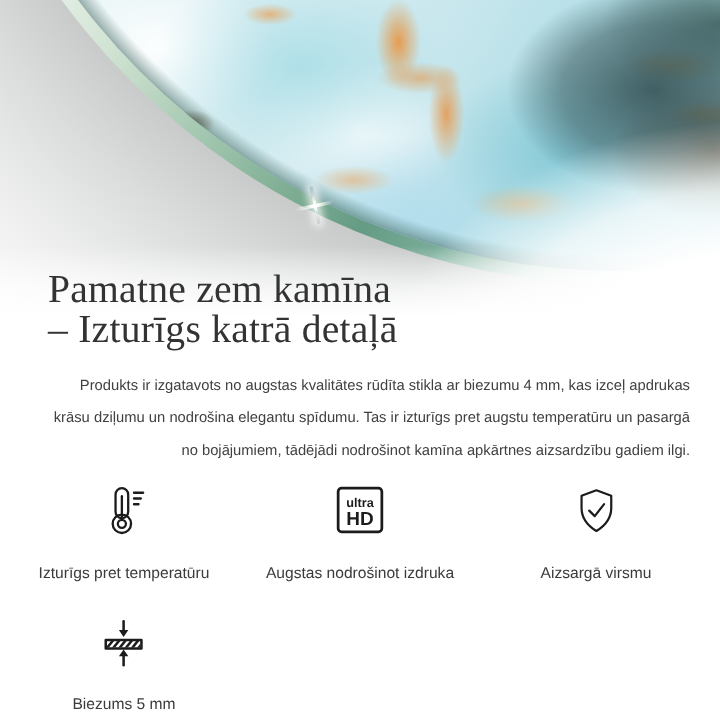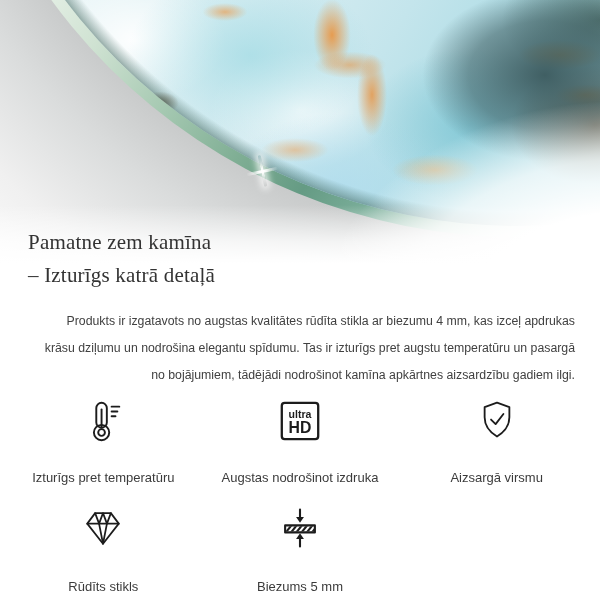--- a/index.html
+++ b/index.html
@@ -66,37 +66,37 @@
   }
   .hero-fade {
     position:absolute; inset:0;
     background:
       radial-gradient(420px 310px at 625px 330px, #ffffff 38%, rgba(255,255,255,0.75) 55%, rgba(255,255,255,0) 74%),
       linear-gradient(to bottom, rgba(255,255,255,0) 205px, rgba(255,255,255,0.75) 242px, #ffffff 263px);
   }
 
   
   .headline {
-    position:absolute; left:28px; top:226px; z-index:2;
+    position:absolute; left:40px; top:226px; z-index:2;
     font-family:"Liberation Serif", serif;
-    font-size:21px; line-height:33px; color:#333333; font-weight:400;
+    font-size:33px; line-height:33px; color:#333333; font-weight:400;
     letter-spacing:0.2px;
   }
   .paragraph {
     position:absolute; left:40px; top:308px; width:535px; z-index:2;
     font-size:12.3px; line-height:27px; color:#414141; letter-spacing:0px;text-align:right;
   }
 
   
   .features {
     position:absolute; top:398px; left:5px; width:590px; z-index:2;
     display:grid; grid-template-columns:repeat(3,1fr); row-gap:22px;
   }
   .feature { display:flex; flex-direction:column; align-items:center; }
-  .icon-wrap { height:50px; display:flex; justify-content:center; }
+  .icon-wrap { height:50px; display:flex; align-items:flex-end; justify-content:center; }
   .feature-label { margin-top:22px; font-size:13px; color:#3b3b3b; white-space:nowrap; }
   .ico { display:block; }
   .ico .st { fill:none; stroke:#1c1c1c; stroke-width:2; stroke-linecap:round; stroke-linejoin:round; }
   .ico .th { stroke-width:2.4; }
   .ico .fl { fill:#1c1c1c; stroke:none; }
   .ico text { fill:#1c1c1c; font-family:"Liberation Sans", sans-serif; }
 </style>
 </head>
 <body>
 
@@ -145,31 +145,20 @@
   <div class="feature">
     <div class="icon-wrap">
       <svg class="ico" width="44" height="44" viewBox="0 0 48 48">
         <path class="st" d="M24 5 L37.5 10 V21 C37.5 31.5 31.5 37.5 24 42 C16.5 37.5 10.5 31.5 10.5 21 V10 Z"></path>
         <path class="st" d="M17.5 23.5 L22.5 28.5 L31 17.5"></path>
       </svg>
     </div>
     <div class="feature-label">Aizsargā virsmu</div>
   </div>
 
-  <div class="feature">
-    <div class="icon-wrap">
-      <svg class="ico" width="42" height="42" viewBox="0 0 48 48">
-        <path class="st" d="M15 7 H33 L42 19 L24 42 L6 19 Z"></path>
-        <path class="st" d="M6 19 H42"></path>
-        <path class="st" d="M15 7 L19.5 19 L24 42 L28.5 19 L33 7"></path>
-        <path class="st" d="M24 7 L19.5 19 M24 7 L28.5 19"></path>
-      </svg>
-    </div>
-    <div class="feature-label">Rūdīts stikls</div>
-  </div>
 
 
   <div class="feature">
     <div class="icon-wrap">
       <svg class="ico" width="42" height="42" viewBox="0 0 48 48">
         <defs>
             <clipPath id="barClip">
               <rect x="8" y="22" width="32" height="6"></rect>
             </clipPath>
           </defs>

